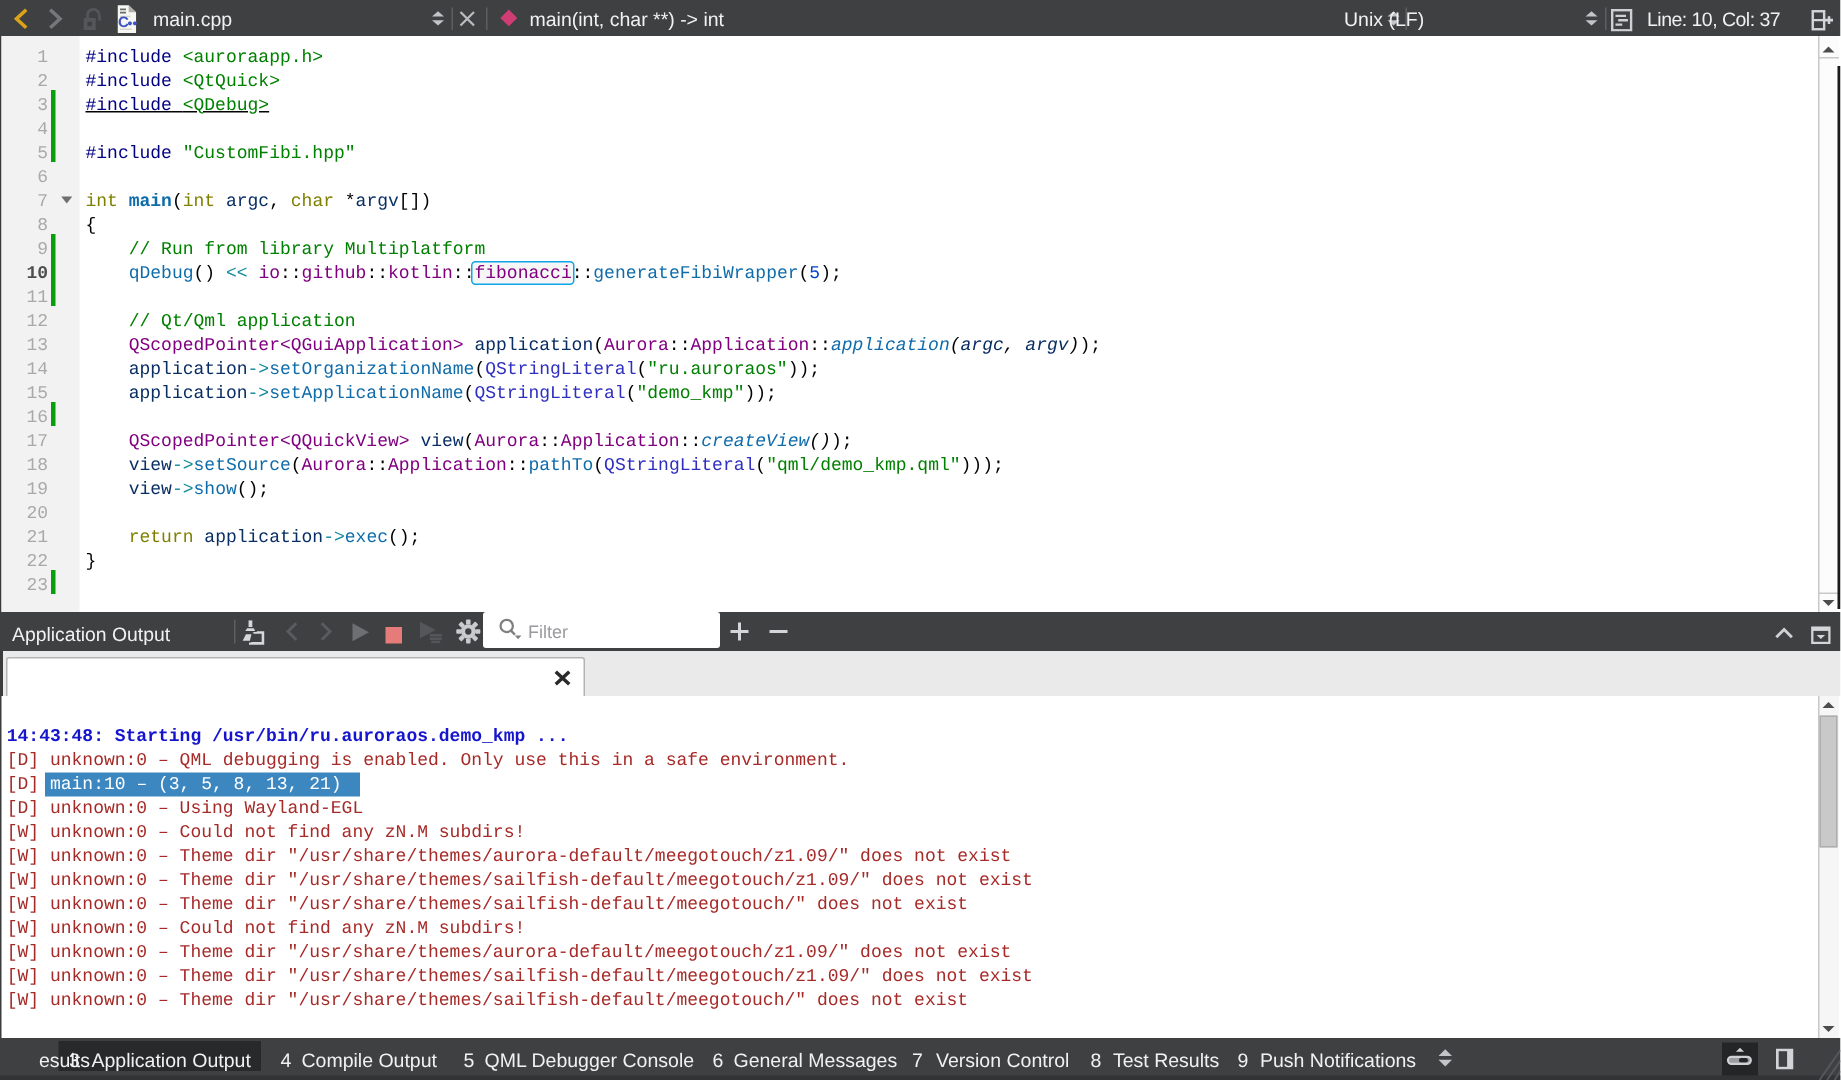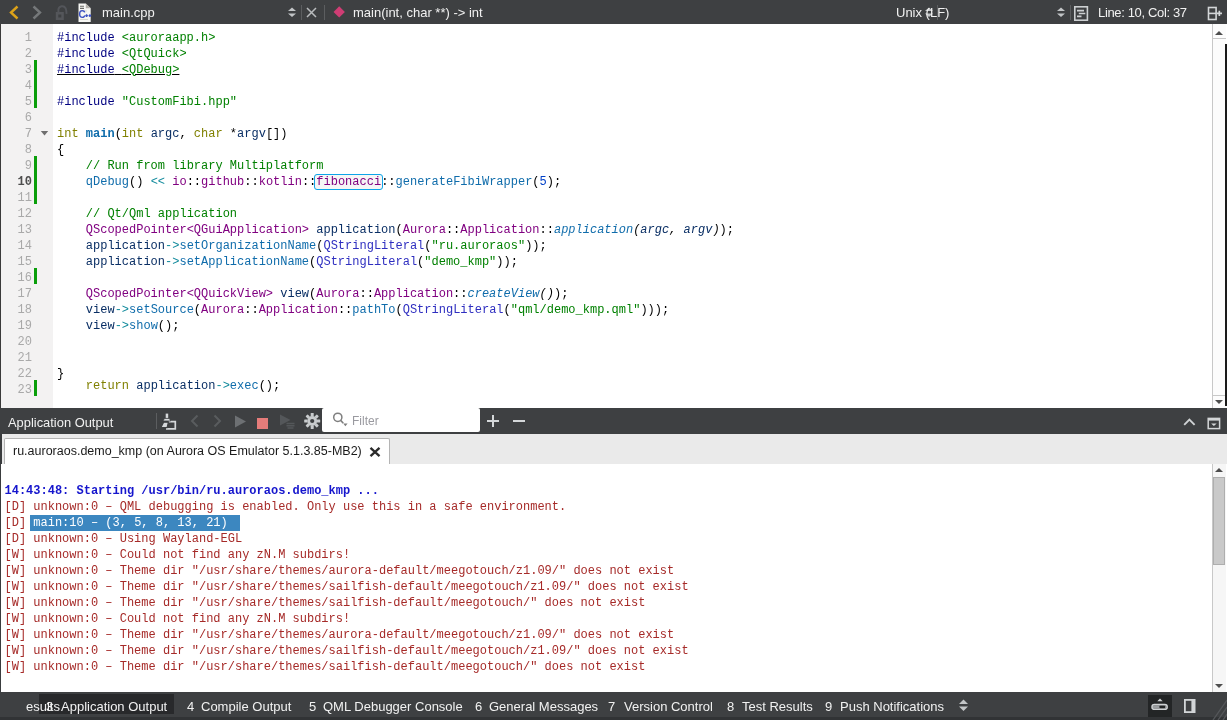--- a/index.html
+++ b/index.html
@@ -137,21 +137,21 @@
 <div class="cl" style="top:141px;">{</div>
 <div class="cl" style="top:157px;">    <span class="s">// Run from library Multiplatform</span></div>
 <div class="cl" style="top:173px;">    <span class="f">qDebug</span>() <span class="o">&lt;&lt;</span> <span class="t">io</span>::<span class="t">github</span>::<span class="t">kotlin</span>::<span class="t box">fibonacci</span>::<span class="f">generateFibiWrapper</span>(<span class="n">5</span>);</div>
 <div class="cl" style="top:205px;">    <span class="s">// Qt/Qml application</span></div>
 <div class="cl" style="top:221px;">    <span class="t">QScopedPointer&lt;QGuiApplication&gt;</span> <span class="l">application</span>(<span class="t">Aurora</span>::<span class="t">Application</span>::<i><span class="f">application</span>(<span class="l">argc</span>, <span class="l">argv</span>)</i>);</div>
 <div class="cl" style="top:237px;">    <span class="l">application</span><span class="o">-&gt;</span><span class="f">setOrganizationName</span>(<span class="m">QStringLiteral</span>(<span class="s">"ru.auroraos"</span>));</div>
 <div class="cl" style="top:253px;">    <span class="l">application</span><span class="o">-&gt;</span><span class="f">setApplicationName</span>(<span class="m">QStringLiteral</span>(<span class="s">"demo_kmp"</span>));</div>
 <div class="cl" style="top:285px;">    <span class="t">QScopedPointer&lt;QQuickView&gt;</span> <span class="l">view</span>(<span class="t">Aurora</span>::<span class="t">Application</span>::<i><span class="f">createView</span>()</i>);</div>
 <div class="cl" style="top:301px;">    <span class="l">view</span><span class="o">-&gt;</span><span class="f">setSource</span>(<span class="t">Aurora</span>::<span class="t">Application</span>::<span class="f">pathTo</span>(<span class="m">QStringLiteral</span>(<span class="s">"qml/demo_kmp.qml"</span>)));</div>
 <div class="cl" style="top:317px;">    <span class="l">view</span><span class="o">-&gt;</span><span class="f">show</span>();</div>
-<div class="cl" style="top:349px;margin-top:28px;">    <span class="k">return</span> <span class="l">application</span><span class="o">-&gt;</span><span class="f">exec</span>();</div>
+<div class="cl" style="top:349px;">    <span class="k">return</span> <span class="l">application</span><span class="o">-&gt;</span><span class="f">exec</span>();</div>
 <div class="cl" style="top:365px;">}</div>
 </div>
 
   <svg class="abs" style="left:39.5px;top:128.5px;" width="10" height="8">
       <path d="M0.8 2 L8.2 2 L4.5 6.6 Z" fill="#6f6f6f"></path>
     </svg>
 
   <div class="abs" style="left:1212px;top:24px;width:13px;height:384px;background:#fcfcfc;border-left:1px solid #c8c8c8;"></div>
   <svg class="abs" style="left:1213px;top:29px;" width="12" height="8">
       <path d="M2 6 L10 6 L6 2 Z" fill="#4d4d4d"></path>
@@ -219,21 +219,20 @@
       <path d="M1.2 7.8 L6.4 2.6 L11.6 7.8" stroke="#cfd2d4" stroke-width="1.9" fill="none"></path>
     </svg>
   <svg class="abs" style="left:1207px;top:417px;" width="14" height="13">
     <rect x="1.2" y="1.4" width="11.4" height="2.2" fill="#d3d6d8"></rect>
     <rect x="1.2" y="1.4" width="11.4" height="10.2" fill="none" stroke="#d3d6d8" stroke-width="1.5"></rect>
     <path d="M4.1 6.4 L9.7 6.4 L6.9 9 Z" fill="#d3d6d8"></path>
   </svg>
 
   <div class="abs" style="left:0;top:434px;width:1227px;height:30px;background:#eaeaea;"></div>
   <div class="abs" style="left:4px;top:438px;width:386px;height:26px;background:#fff;border:1px solid #b4b4b4;border-bottom:none;border-radius:2px 2px 0 0;box-sizing:border-box;"></div>
-  <div class="abs" style="left:13px;top:444px;font-size:12.5px;color:#1a1a1a;">ru.auroraos.demo_kmp (on Aurora OS Emulator 5.1.3.85-MB2)</div>
   <svg class="abs" style="left:369px;top:446px;" width="12" height="12">
       <path d="M1.5 1.8 L10.5 10.2 M10.5 1.8 L1.5 10.2" stroke="#2a2a2a" stroke-width="2.3"></path>
     </svg>
   <div class="abs" style="left:0;top:434px;width:1.5px;height:30px;background:#3a3c3e;"></div>
   <div class="abs" style="left:0;top:464px;width:1px;height:228px;background:#3a3c3e;"></div>
 
   <div id="console" style="position:absolute;left:0;top:0.8px;width:0;height:0;">
 <div class="ol blue" style="top:482px;">14:43:48: Starting /usr/bin/ru.auroraos.demo_kmp ...</div>
 <div class="ol red" style="top:498px;">[D] unknown:0 – QML debugging is enabled. Only use this in a safe environment.</div>
 <div class="ol red" style="top:514px;">[D] <span class="hl">main:10 – (3, 5, 8, 13, 21)</span></div>

